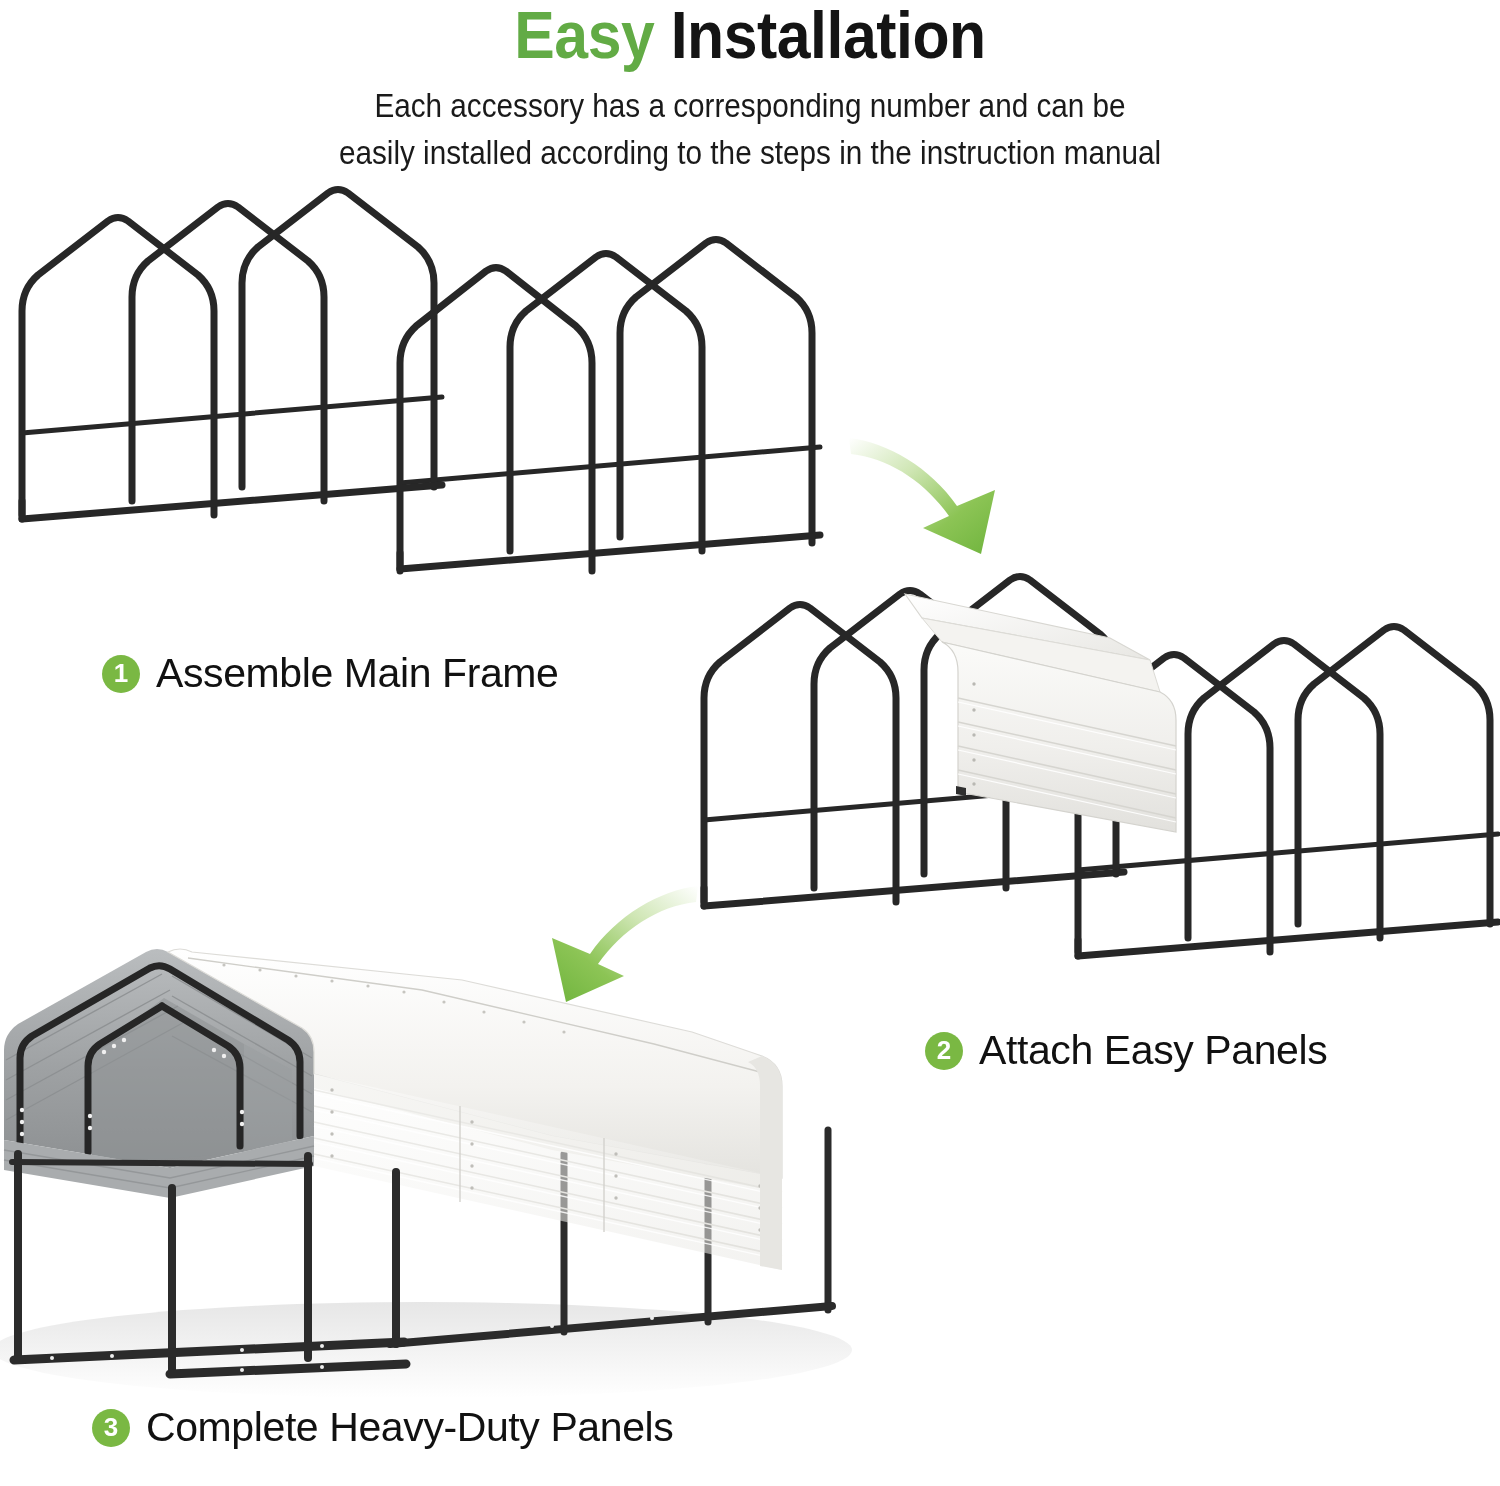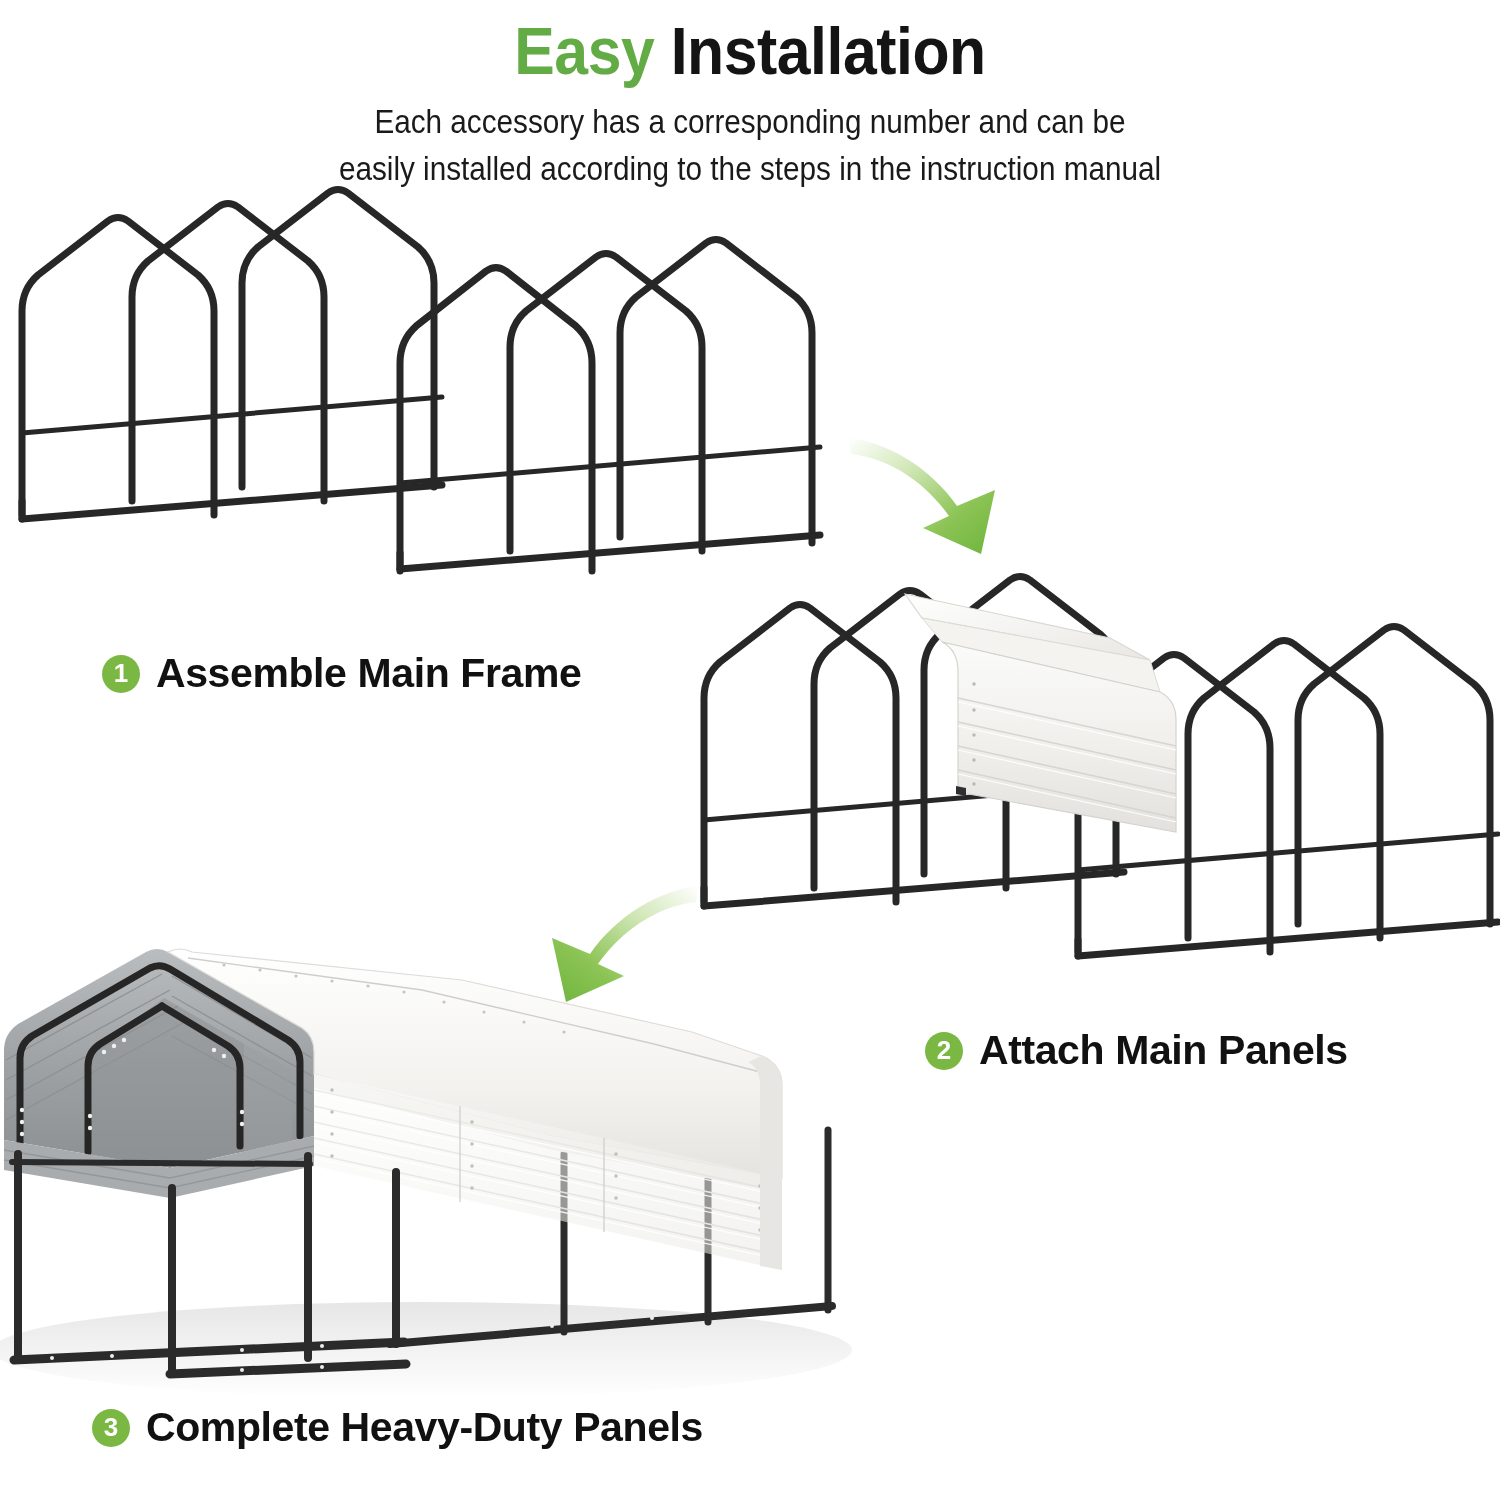--- a/index.html
+++ b/index.html
@@ -12,21 +12,21 @@
     height: 1486px;
     position: relative;
     font-family: "Liberation Sans", sans-serif;
     overflow: hidden;
   }
 
   
   #header {
     position: absolute;
     left: 0;
-    top: 16px;
+    top: 0;
     width: 1500px;
     text-align: center;
   }
   #title {
     margin: 0;
     padding-top: 2px;
     font-size: 66px;
     line-height: 1.02;
     font-weight: 700;
     letter-spacing: -0.5px;
@@ -82,21 +82,21 @@
     font-weight: 700;
     display: flex;
     align-items: center;
     justify-content: center;
     line-height: 1;
     box-sizing: border-box;
     padding-bottom: 1px;
   }
   .step-label {
     font-size: 41px;
-    font-weight: 700;
+    font-weight: 400;
     color: #111111;
     letter-spacing: -0.4px;
   }
 </style>
 </head>
 <body>
 
 <div id="header">
   <h1 id="title"><span class="accent">Easy</span><span> Installation</span></h1>
   <p id="subtitle">
@@ -441,19 +441,19 @@
   </svg>
 </div>
 
 <div class="step-caption" id="caption-1">
   <div class="step-badge">1</div>
   <div class="step-label">Assemble Main Frame</div>
 </div>
 
 <div class="step-caption" id="caption-2">
   <div class="step-badge">2</div>
-  <div class="step-label">Attach Main Panels</div>
+  <div class="step-label">Attach Easy Panels</div>
 </div>
 
 <div class="step-caption" id="caption-3">
   <div class="step-badge">3</div>
   <div class="step-label">Complete Heavy-Duty Panels</div>
 </div>
 
 </body></html>

